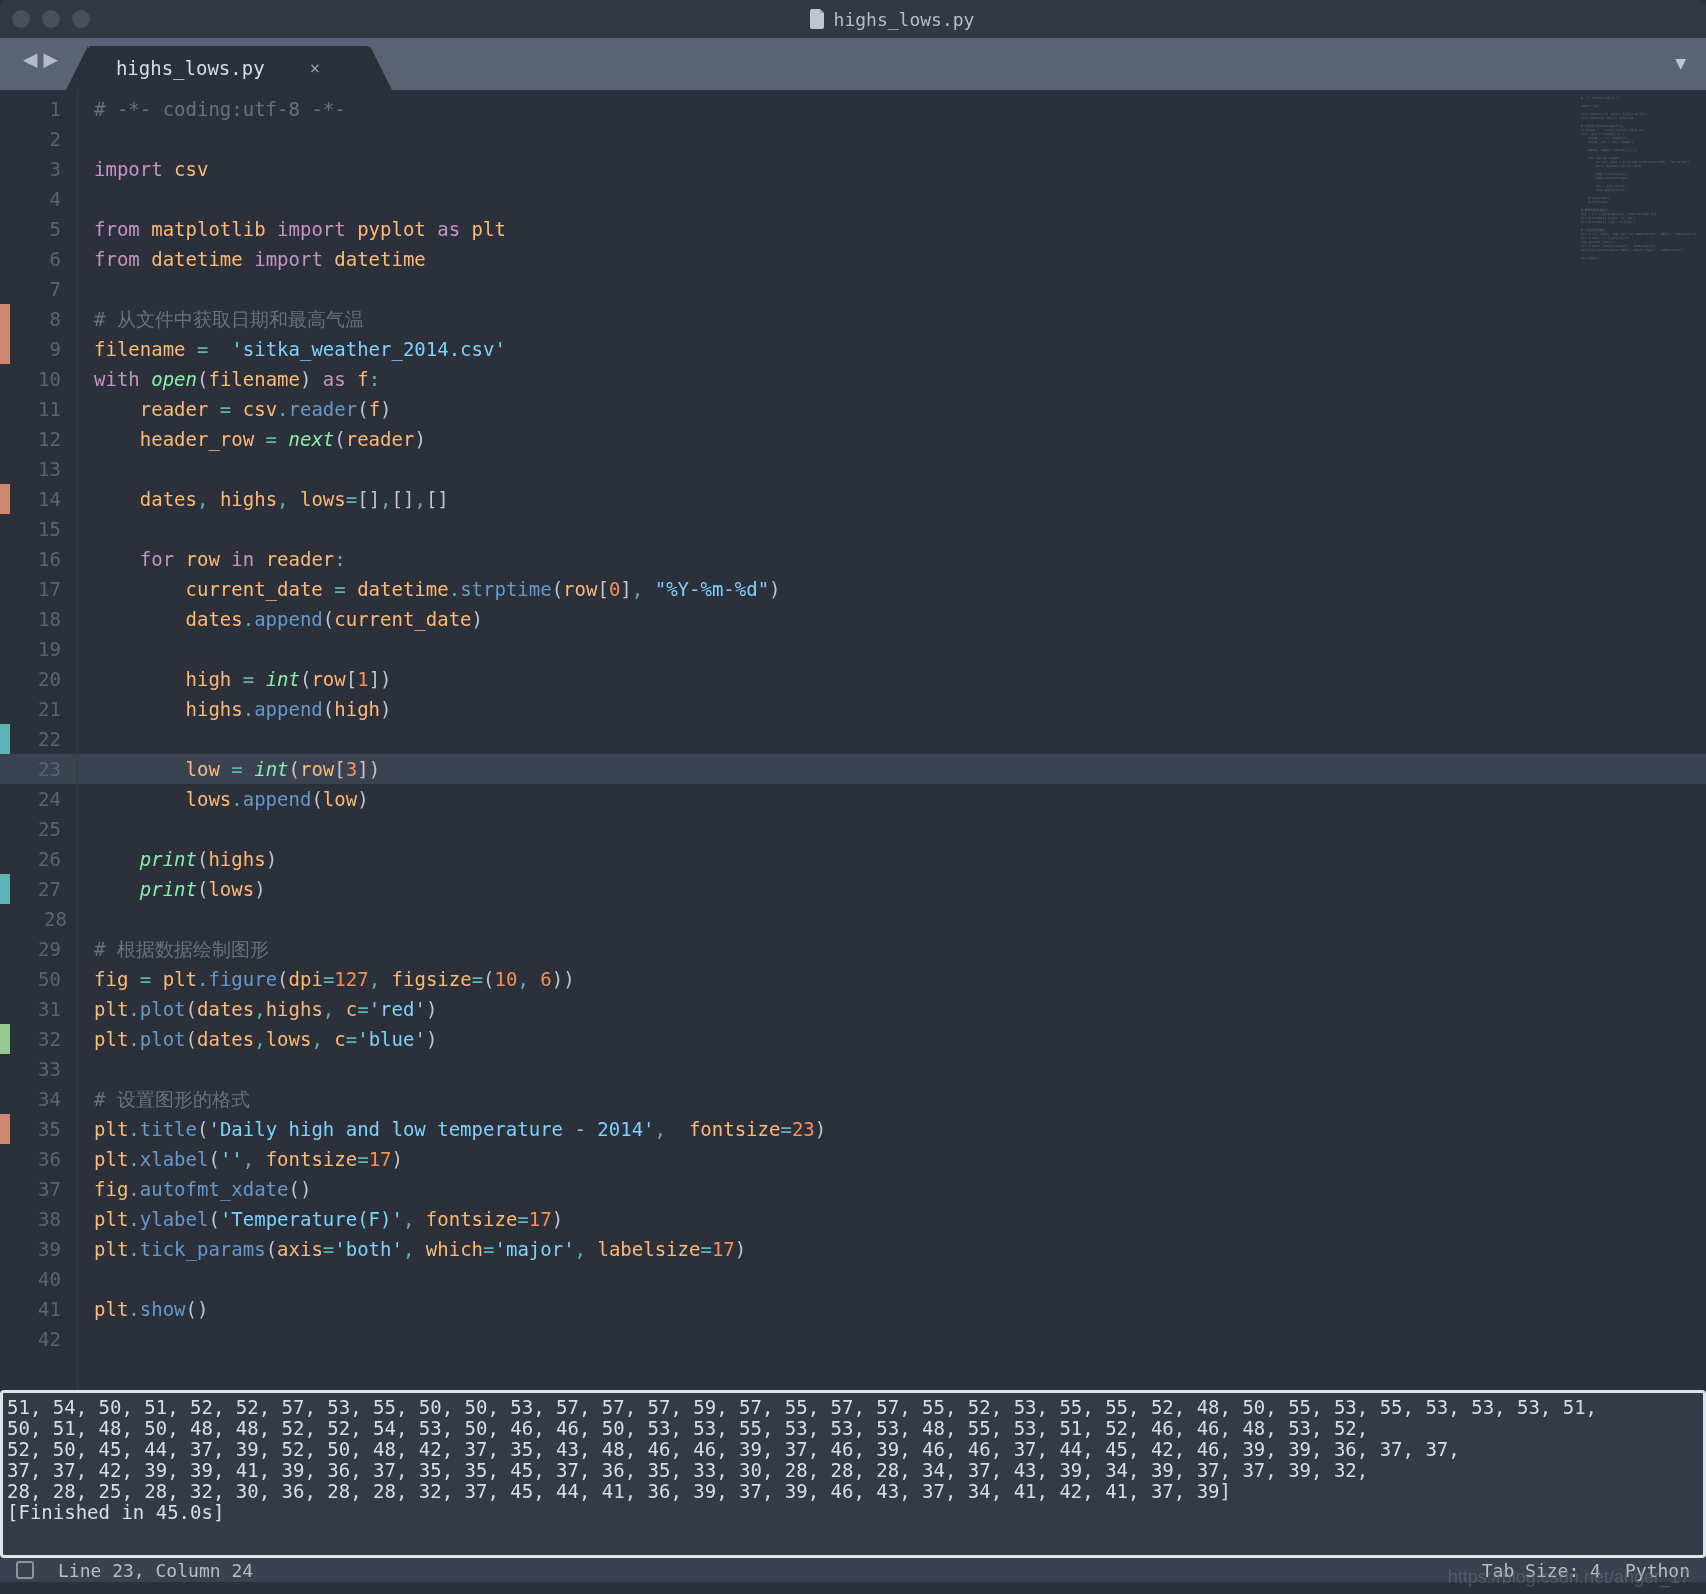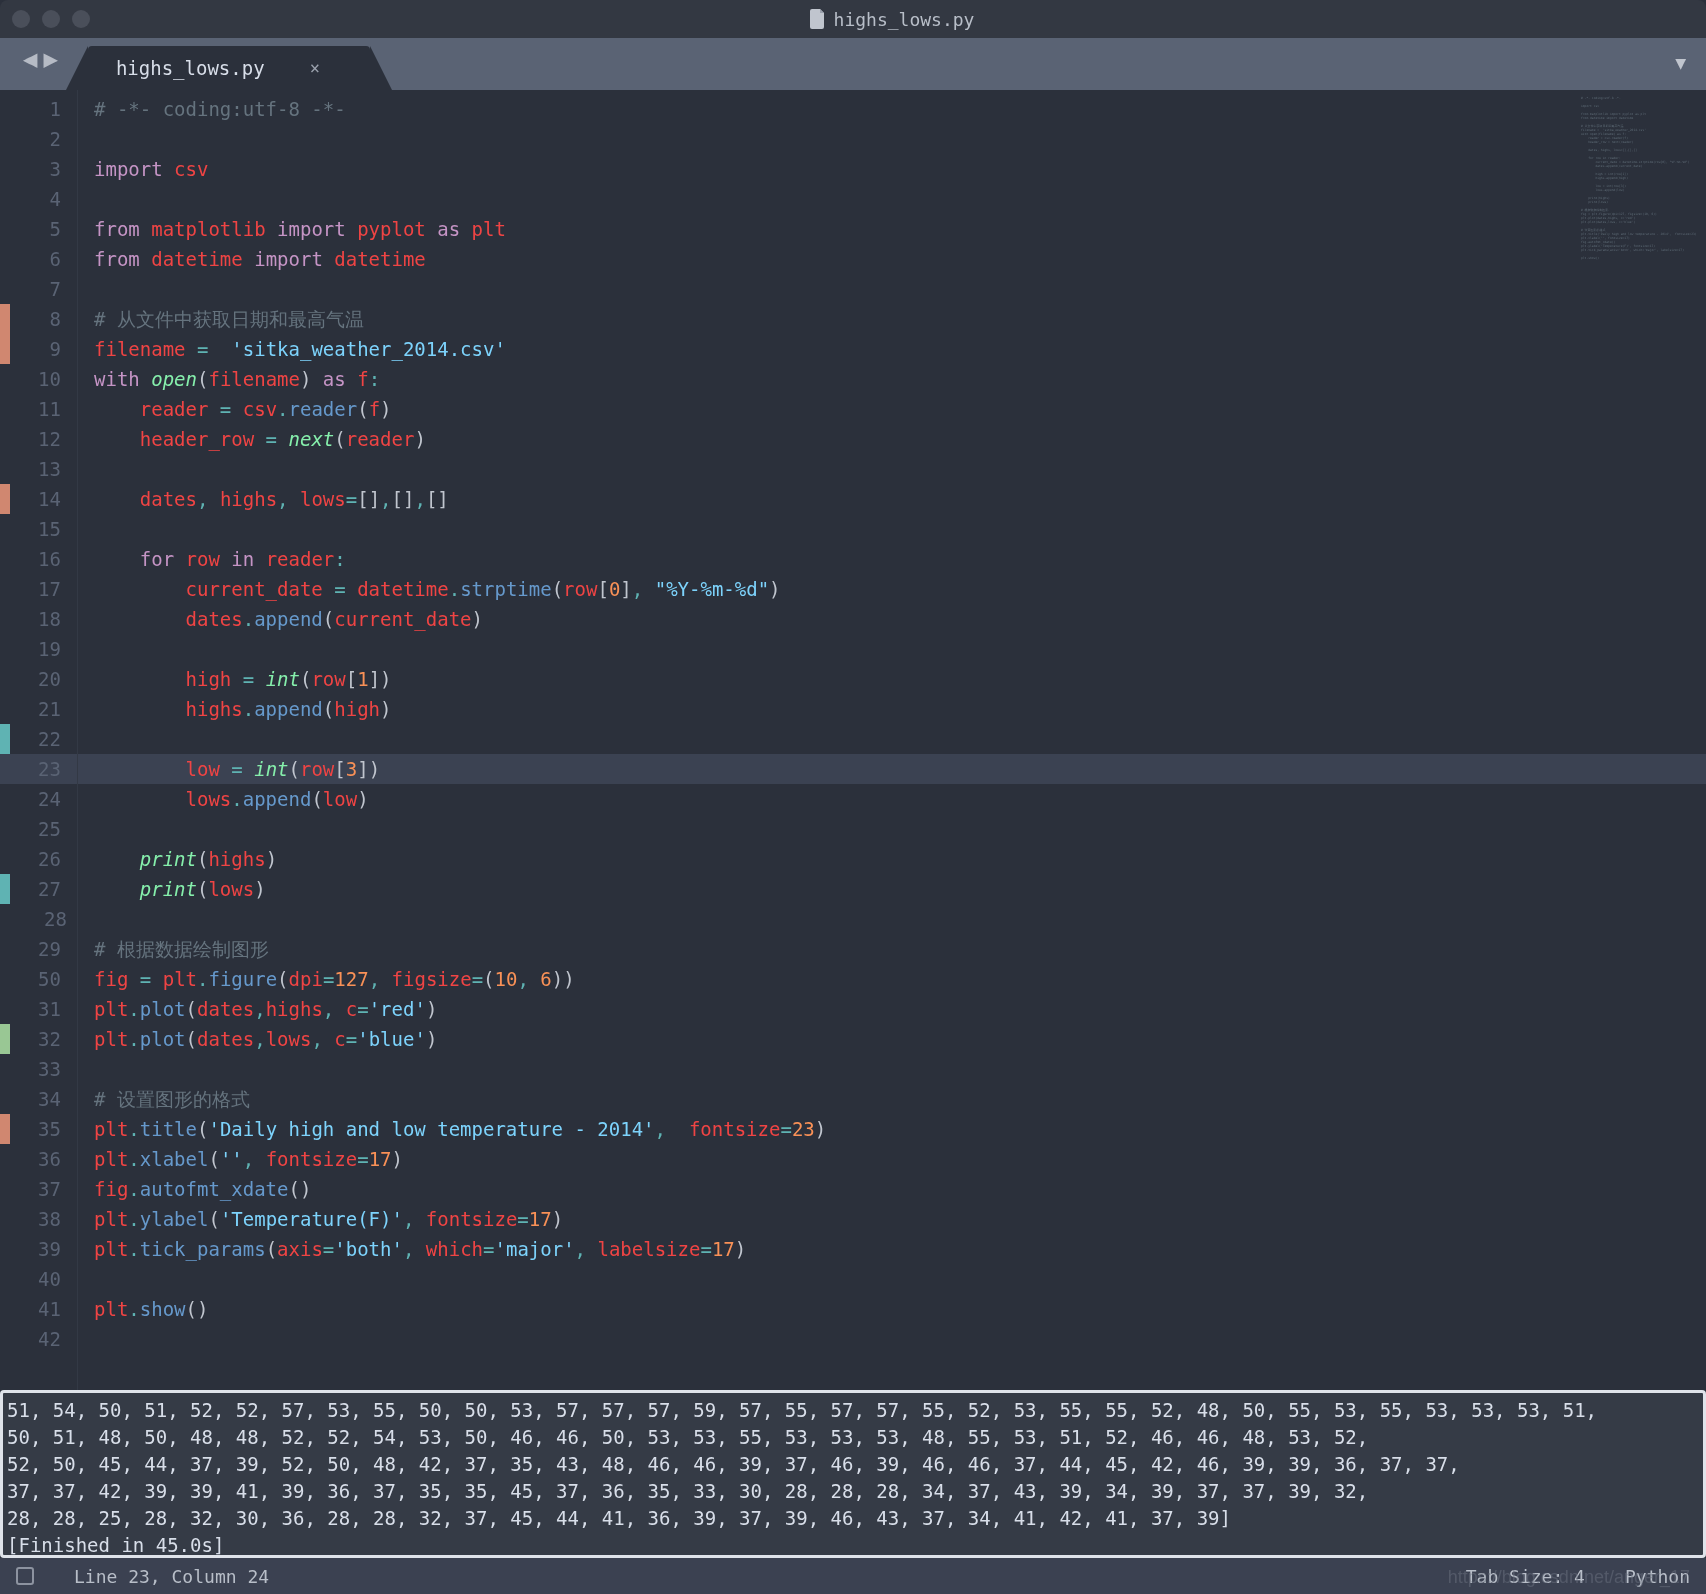--- a/index.html
+++ b/index.html
@@ -124,21 +124,21 @@
   }
   .codeline{ position:relative; z-index:1;}
   .kw   { color: #c594c5; }
   .fn   { color: #6699cc; }
   .fn-i { color: #86efac; font-style: italic; }
   .str  { color: #7dd3fc; }
   .num  { color: #f99157; }
   .cmt  { color: #65737e; }
   .op   { color: #5fb3b3; }
   .pn   { color: #c0c5ce; }
-  .nm   { color: #ef4444; }
+  .nm   { color: #fdba74; }
 
   .minimap {
     position: absolute;
     top: 6px; right: 10px;
     width: 115px; height: 230px;
     background: #2b303b;
     overflow:hidden;
     font-size:3px;
     line-height:4px;
     color:#65737e;
@@ -148,36 +148,36 @@
 
   .console {
     height: 168px;
     background: #353b46;
     border-top: 3px solid #dfe3ea;
     border-left: 3px solid #dfe3ea;
     border-right: 3px solid #dfe3ea;
     border-bottom: 3px solid #dfe3ea;
     color: #d8dee9;
     font-size: 19px;
-    line-height: 27px;
+    line-height: 21px;
     padding: 4px 4px;
     white-space: pre-wrap;
     overflow:hidden;
     border-radius:4px;
   }
 
   .status-bar {
-    height: 36px;
+    height: 24px;
     background: #3b4151;
     display: flex;
     align-items: center;
     padding: 0 16px;
     color: #b8bec8;
     font-size: 18px;
-    gap: 40px;
+    gap: 24px;
   }
   .status-box { width:18px;height:18px;border:2px solid #8d93a0;border-radius:3px; }
   .status-spacer { flex: 1; }
   .watermark {
     position:absolute;
     right:16px; bottom:6px;
     color:#6b7280;
     font-size:18px;
     opacity:.5;
     font-family: sans-serif;

